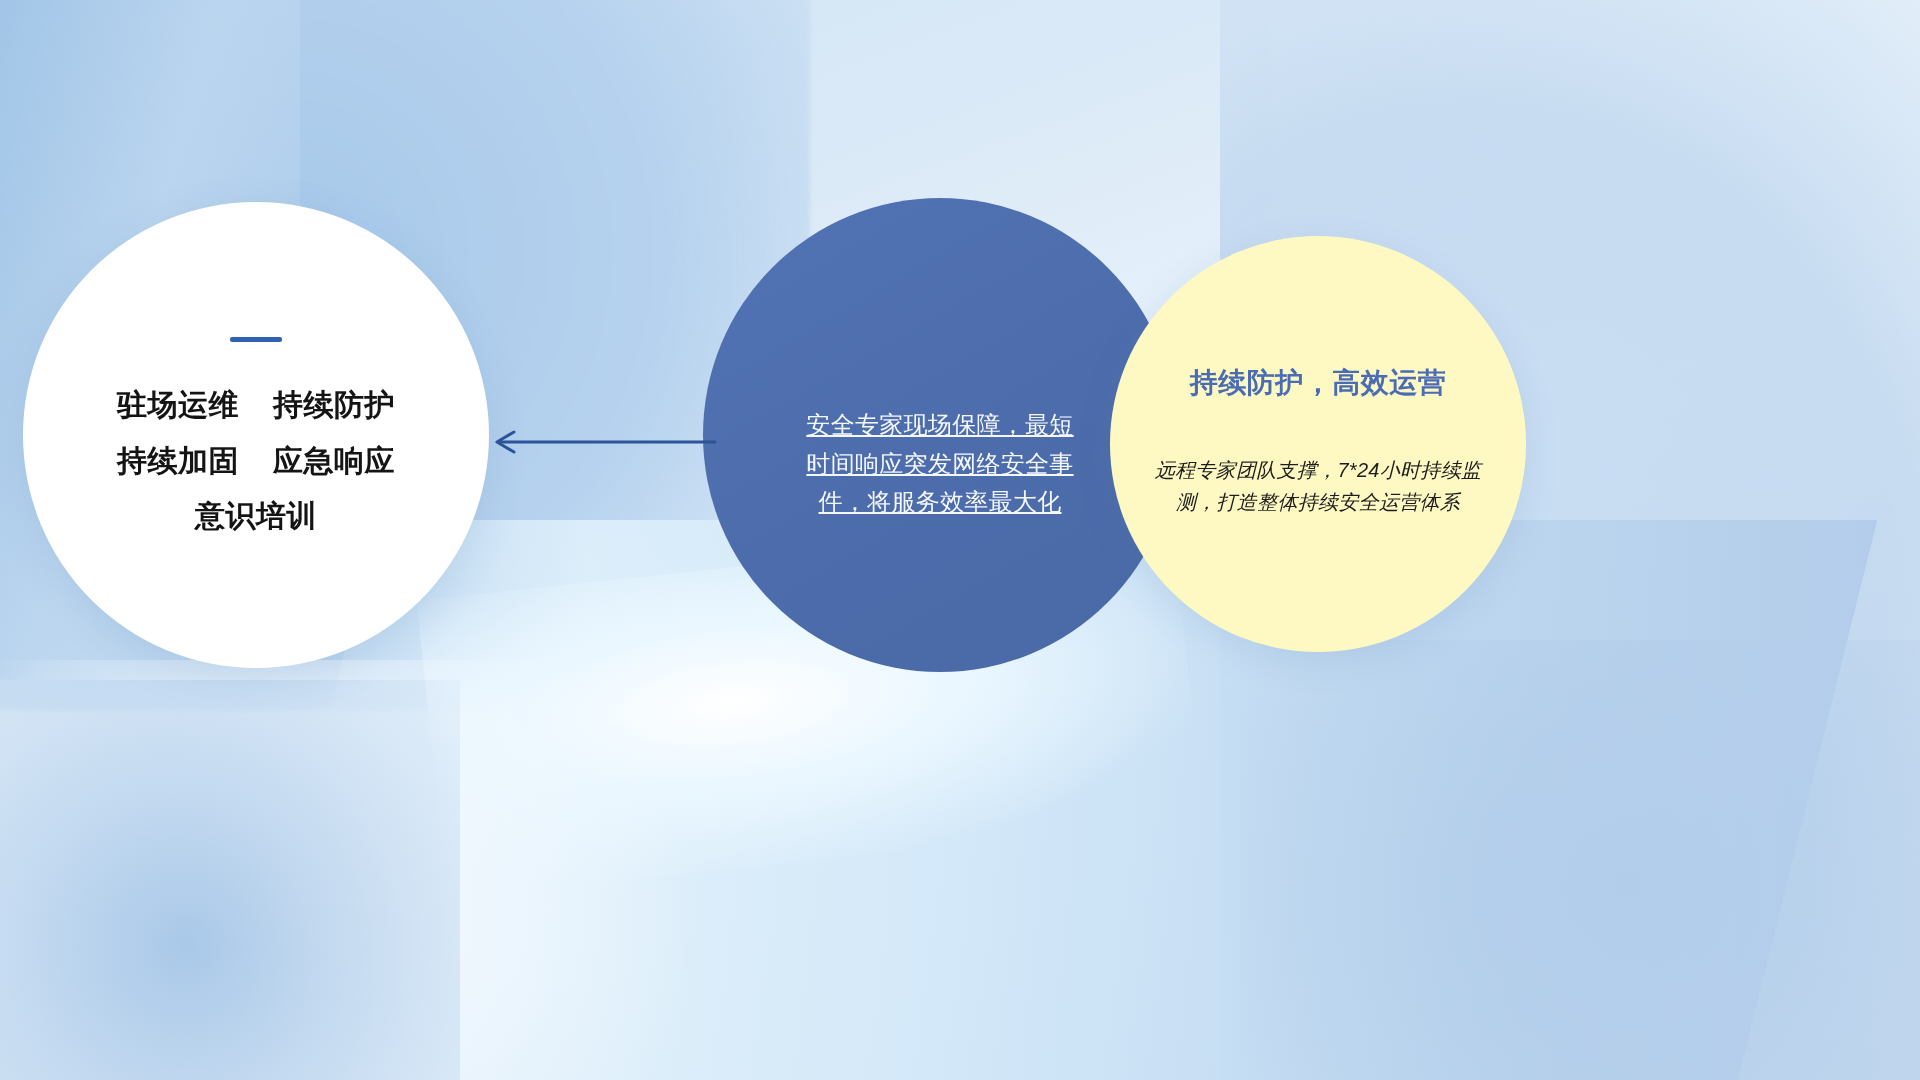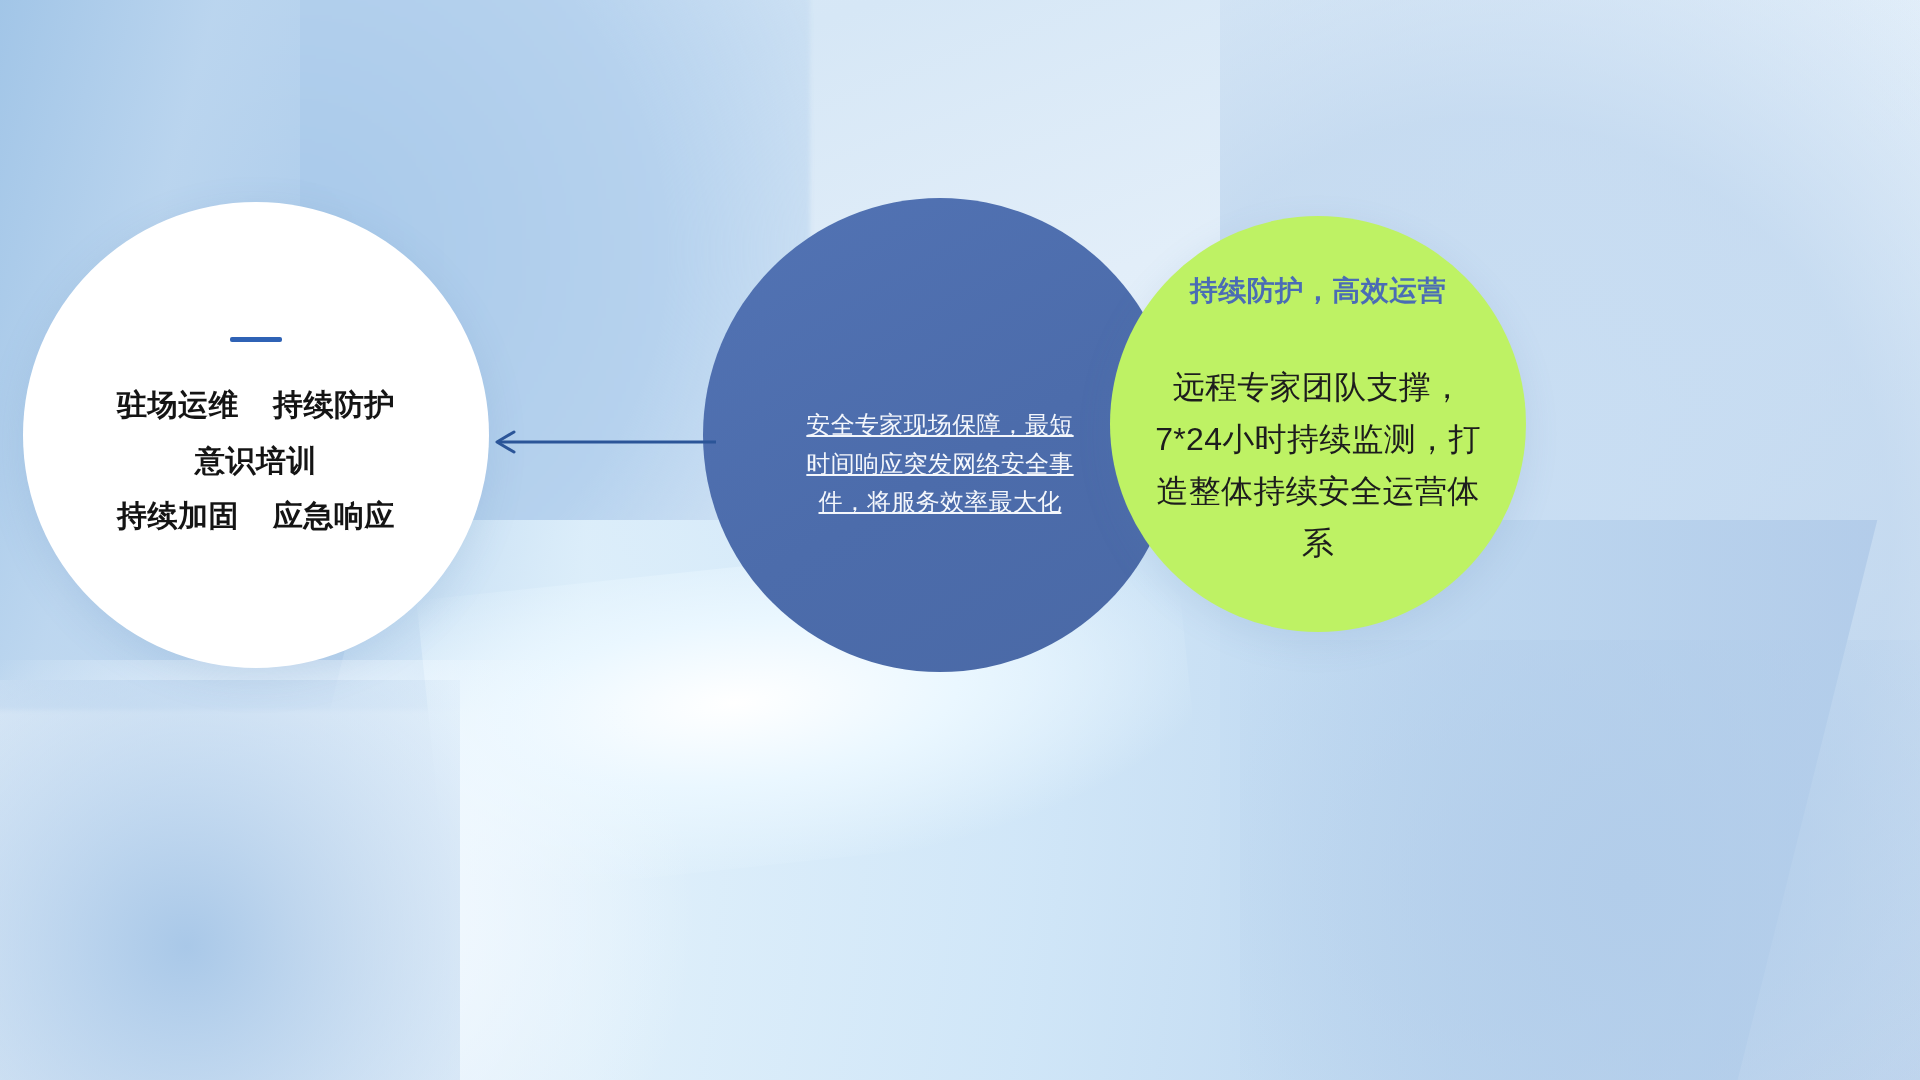--- a/index.html
+++ b/index.html
@@ -149,41 +149,42 @@
     width:290px;
     font-size:24px;
     line-height:1.62;
     color:#f4f7fc;
     letter-spacing:.3px;
     text-decoration:underline;
   }
 
   
   #circle-right {
-    left:1110px; top:216px;
+    left:1110px; top:236px;
     width:416px; height:416px;
-    background:#bef264;
+    background:#fef9c3;
     box-shadow:0 10px 34px rgba(90,130,180,.14);
     z-index:5;
   }
   #circle-right .c-title {
     font-size:28px;
     font-weight:bold;
     color:#4a6cb5;
     letter-spacing:.5px;
     white-space:nowrap;
     margin-top:-6px;
   }
   #circle-right .c-body {
     margin-top:52px;
     width:352px;
-    font-size:32px;
+    font-size:20px;
     line-height:1.62;
     color:#1d1d1d;
     letter-spacing:.3px;
+    font-style:italic;
   }
 
   
   #flow-arrow {
     position:absolute;
     left:488px; top:412px;
     width:230px; height:60px;
     z-index:6;
   }
 </style>
@@ -206,25 +207,25 @@
 <div id="stage">
 
   <div class="circle" id="circle-left">
     <div class="divider"></div>
     <div class="kw-rows">
       <div class="kw-row">
         <span>驻场运维</span>
         <span>持续防护</span>
       </div>
       <div class="kw-row">
-        <span>意识培训</span>
+        <span>持续加固</span>
+        <span>应急响应</span>
       </div>
       <div class="kw-row">
-        <span>持续加固</span>
-        <span>应急响应</span>
+        <span>意识培训</span>
       </div>
     </div>
   </div>
 
   <div class="circle" id="circle-middle">
     <div class="c-body">安全专家现场保障，最短时间响应突发网络安全事件，将服务效率最大化</div>
   </div>
 
   <div class="circle" id="circle-right">
     <div class="c-title">持续防护，高效运营</div>

